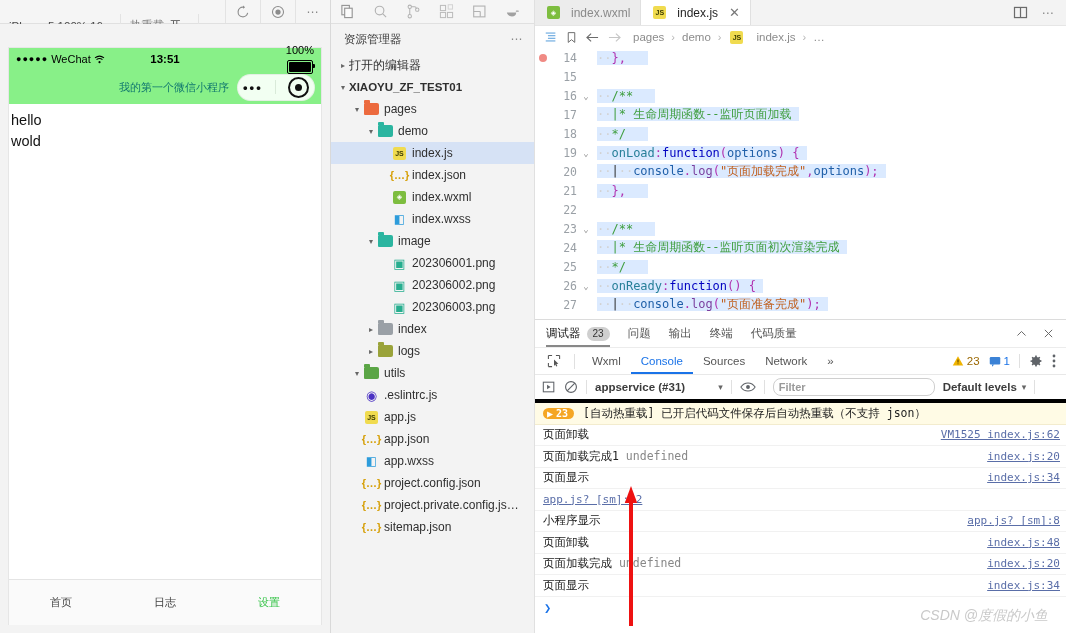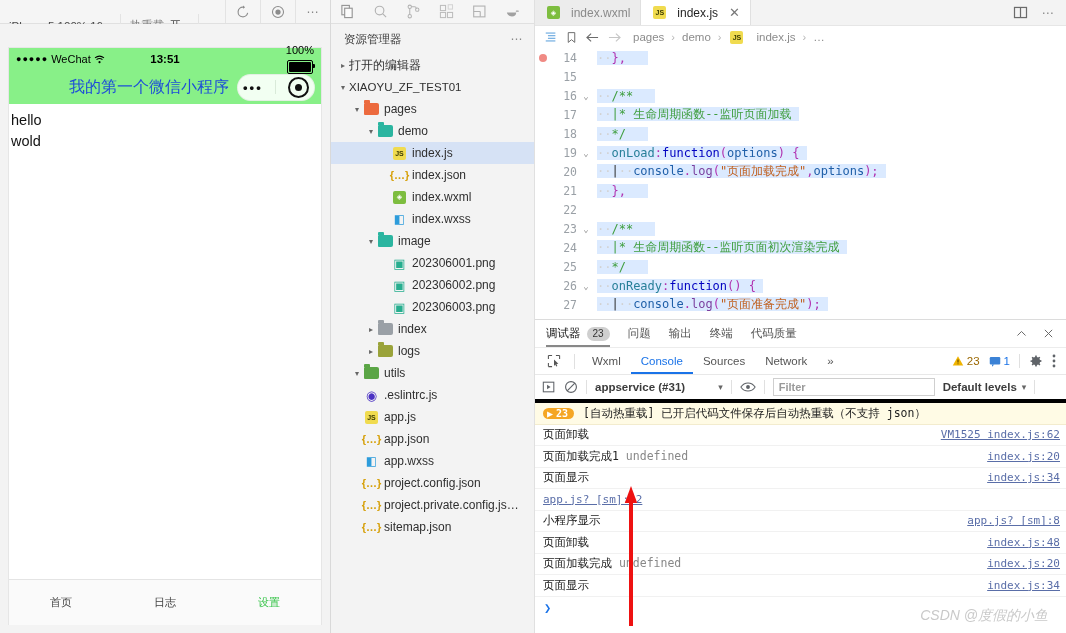--- a/index.html
+++ b/index.html
@@ -33,21 +33,21 @@
   .status .dots{letter-spacing:1px;font-size:9px;}
   .status .time{position:absolute;left:0;right:0;text-align:center;font-weight:600;font-size:11.5px;}
   .status .batt{margin-left:auto;display:flex;align-items:center;gap:4px;z-index:2;flex-direction:column;}
   .batt-shell{width:22px;height:10px;border:1.3px solid #000;border-radius:2px;position:relative;
               display:flex;align-items:center;padding:1px;}
   .batt-shell:after{content:"";position:absolute;right:-3px;top:3px;width:2px;height:4px;background:#000;border-radius:0 1px 1px 0;}
   .batt-fill{background:#000;height:100%;width:100%;border-radius:1px;}
 
   .navbar{height:34px;background:#88f088;display:flex;align-items:center;
           justify-content:flex-end;padding-right:6px;position:relative;}
-  .navtitle{font-size:16px;color:#1d4ed8;margin-right:8px;}
+  .navtitle{font-size:11px;color:#0f766e;margin-right:8px;}
   .capsule{width:78px;height:27px;border-radius:14px;background:#f2fff2;
            display:flex;align-items:center;justify-content:space-around;
            box-shadow:inset 0 0 0 1px rgba(0,0,0,0.06);}
   .capsule .cd{letter-spacing:2px;font-size:13px;color:#111;font-weight:700;}
   .capsule .sep{width:1px;height:14px;background:#d9ead9;}
   .target{width:17px;height:17px;border-radius:50%;border:2px solid #111;
           display:flex;align-items:center;justify-content:center;}
   .target i{width:7px;height:7px;border-radius:50%;background:#111;display:block;}
 
   .page-body{flex:1;background:#fff;padding:6px 2px 0 2px;}
@@ -131,21 +131,21 @@
            font-size:11.5px;color:#555;border-bottom:1px solid #e8e8e8;}
   .dt-tabs .sepv{width:1px;height:15px;background:#e0e0e0;margin:0 7px;}
   .dtt{padding:0 10px;height:26px;display:flex;align-items:center;}
   .dtt.active{color:#1a73e8;box-shadow:inset 0 -2px 0 #1a73e8;}
   .dt-tabs .right-side{margin-left:auto;display:flex;align-items:center;gap:9px;padding-right:4px;}
   .warn{color:#9a6700;display:flex;align-items:center;gap:3px;font-size:11.5px;}
   .info{color:#1a73e8;display:flex;align-items:center;gap:3px;font-size:11.5px;}
 
   .dt-filter{height:24px;display:flex;align-items:center;gap:8px;padding:0 7px;
              border-bottom:4px solid #000000;font-size:11.5px;color:#444;font-weight:bold;}
-  .fbox{flex:0 0 150px;height:16px;border:1px solid #cfcfcf;border-radius:0;
+  .fbox{flex:0 0 150px;height:16px;border:1px solid #cfcfcf;border-radius:8px;
         padding:0 5px;display:flex;align-items:center;color:#9a9a9a;font-size:11px;background:#fff;}
   .sel-ctl{display:flex;align-items:center;gap:5px;color:#3c3c3c;}
   .vsep{width:1px;height:14px;background:#e0e0e0;}
 
   .console{flex:1;overflow:hidden;font-family:"DejaVu Sans Mono","Liberation Mono",monospace;
            font-size:11.5px;color:#222;}
   .crow{height:20.5px;display:flex;align-items:center;padding:0 6px 0 8px;
         border-bottom:1px solid #f1f1f1;}
   .crow .msg{flex:1;white-space:nowrap;overflow:hidden;}
   .crow .src{color:#5a6ea8;text-decoration:underline;font-size:11px;white-space:nowrap;}
@@ -292,21 +292,21 @@
       <span class="dots3">⋯</span>
     </div>
 
     <div class="tree">
       <div class="row" style="padding-left:6px">
         <span class="tw">▸</span>
         <span class="lbl">打开的编辑器</span>
       </div>
       <div class="row" style="padding-left:6px">
         <span class="tw">▾</span>
-        <span class="lbl" style="font-weight:400;font-size:11.5px">XIAOYU_ZF_TEST01</span>
+        <span class="lbl" style="font-weight:700;font-size:11.5px">XIAOYU_ZF_TEST01</span>
       </div>
       <div id="tree-rows">
           <div class="row" style="padding-left: 20px;">
             <span class="tw">▾</span>
             <span class="ic">
               <span class="fld" style="background: rgb(236, 106, 62);"></span>
             </span>
             <span class="lbl">pages</span>
           </div>
           <div class="row" style="padding-left: 34px;">

